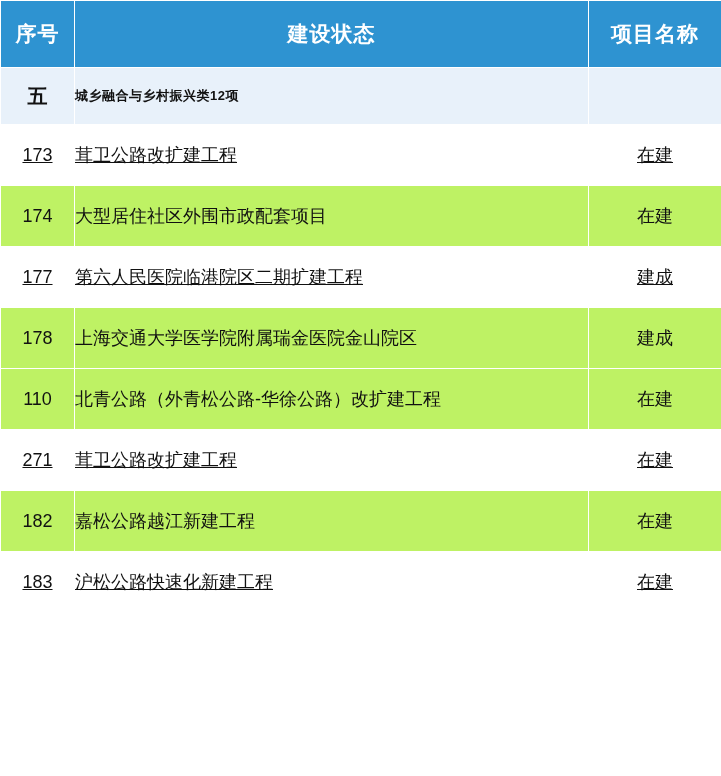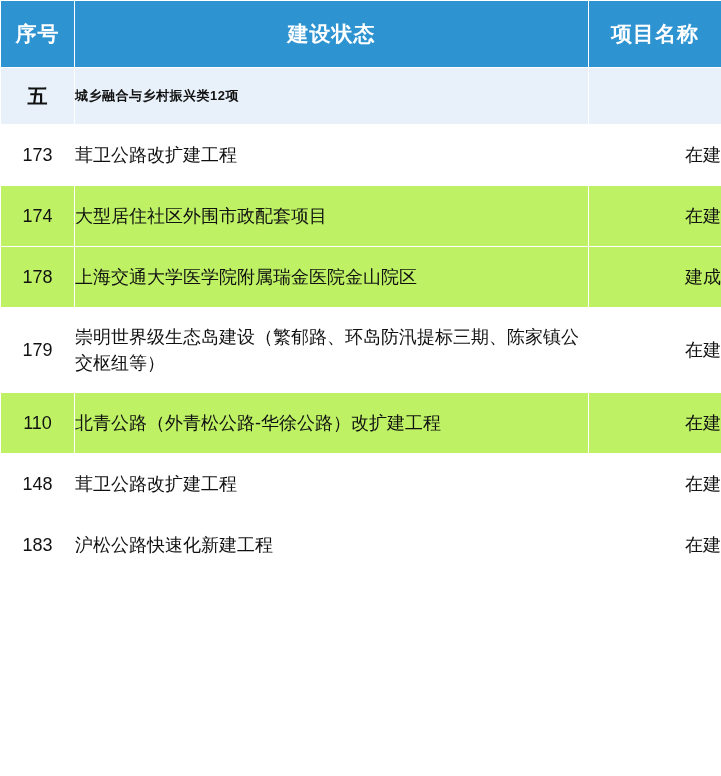--- a/index.html
+++ b/index.html
@@ -41,35 +41,35 @@
   }
   table.project-table td {
     border: 1px solid #ffffff;
     font-size: 18px;
     color: #111111;
     height: 52px;
     padding: 4px 0;
     vertical-align: middle;
   }
   .row-even td { background: #bef264; }
-  .row-odd  td { background: #ffffff; }
+  .row-odd  td { background: #ffffff; text-decoration: underline; }
 
   td.num {
     text-align: center;
     font-size: 19px;
     color: #111;
   }
   td.name {
     padding-left: 14px;
     padding-right: 10px;
     line-height: 1.45;
     text-align: left;
   }
   td.status {
-    text-align: right;
+    text-align: center;
     font-size: 18px;
     margin-top: 16px;
   }
   tr.section td {
     background: #e8f1fa;
     font-weight: bold;
     height: 48px;
   }
   tr.section td.num {
     font-size: 20px;
@@ -109,38 +109,43 @@
       <tr class="row-odd">
         <td class="num">173</td>
         <td class="name">茸卫公路改扩建工程</td>
         <td class="status">在建</td>
       </tr>
       <tr class="row-even">
         <td class="num">174</td>
         <td class="name">大型居住社区外围市政配套项目</td>
         <td class="status">在建</td>
       </tr>
+      <tr class="row-odd">
+        <td class="num">177</td>
+        <td class="name">第六人民医院临港院区二期扩建工程</td>
+        <td class="status">建成</td>
+      </tr>
       <tr class="row-even">
         <td class="num">178</td>
         <td class="name">上海交通大学医学院附属瑞金医院金山院区</td>
         <td class="status">建成</td>
-      </tr>
-      <tr class="row-odd tall">
-        <td class="num">179</td>
-        <td class="name">崇明世界级生态岛建设（繁郁路、环岛防汛提标三期、陈家镇公交枢纽等）</td>
-        <td class="status">在建</td>
       </tr>
       <tr class="row-even">
         <td class="num">110</td>
         <td class="name">北青公路（外青松公路-华徐公路）改扩建工程</td>
         <td class="status">在建</td>
       </tr>
       <tr class="row-odd">
-        <td class="num">148</td>
+        <td class="num">271</td>
         <td class="name">茸卫公路改扩建工程</td>
+        <td class="status">在建</td>
+      </tr>
+      <tr class="row-even">
+        <td class="num">182</td>
+        <td class="name">嘉松公路越江新建工程</td>
         <td class="status">在建</td>
       </tr>
       <tr class="row-odd">
         <td class="num">183</td>
         <td class="name">沪松公路快速化新建工程</td>
         <td class="status">在建</td>
       </tr>
 
     </tbody>
   </table>

